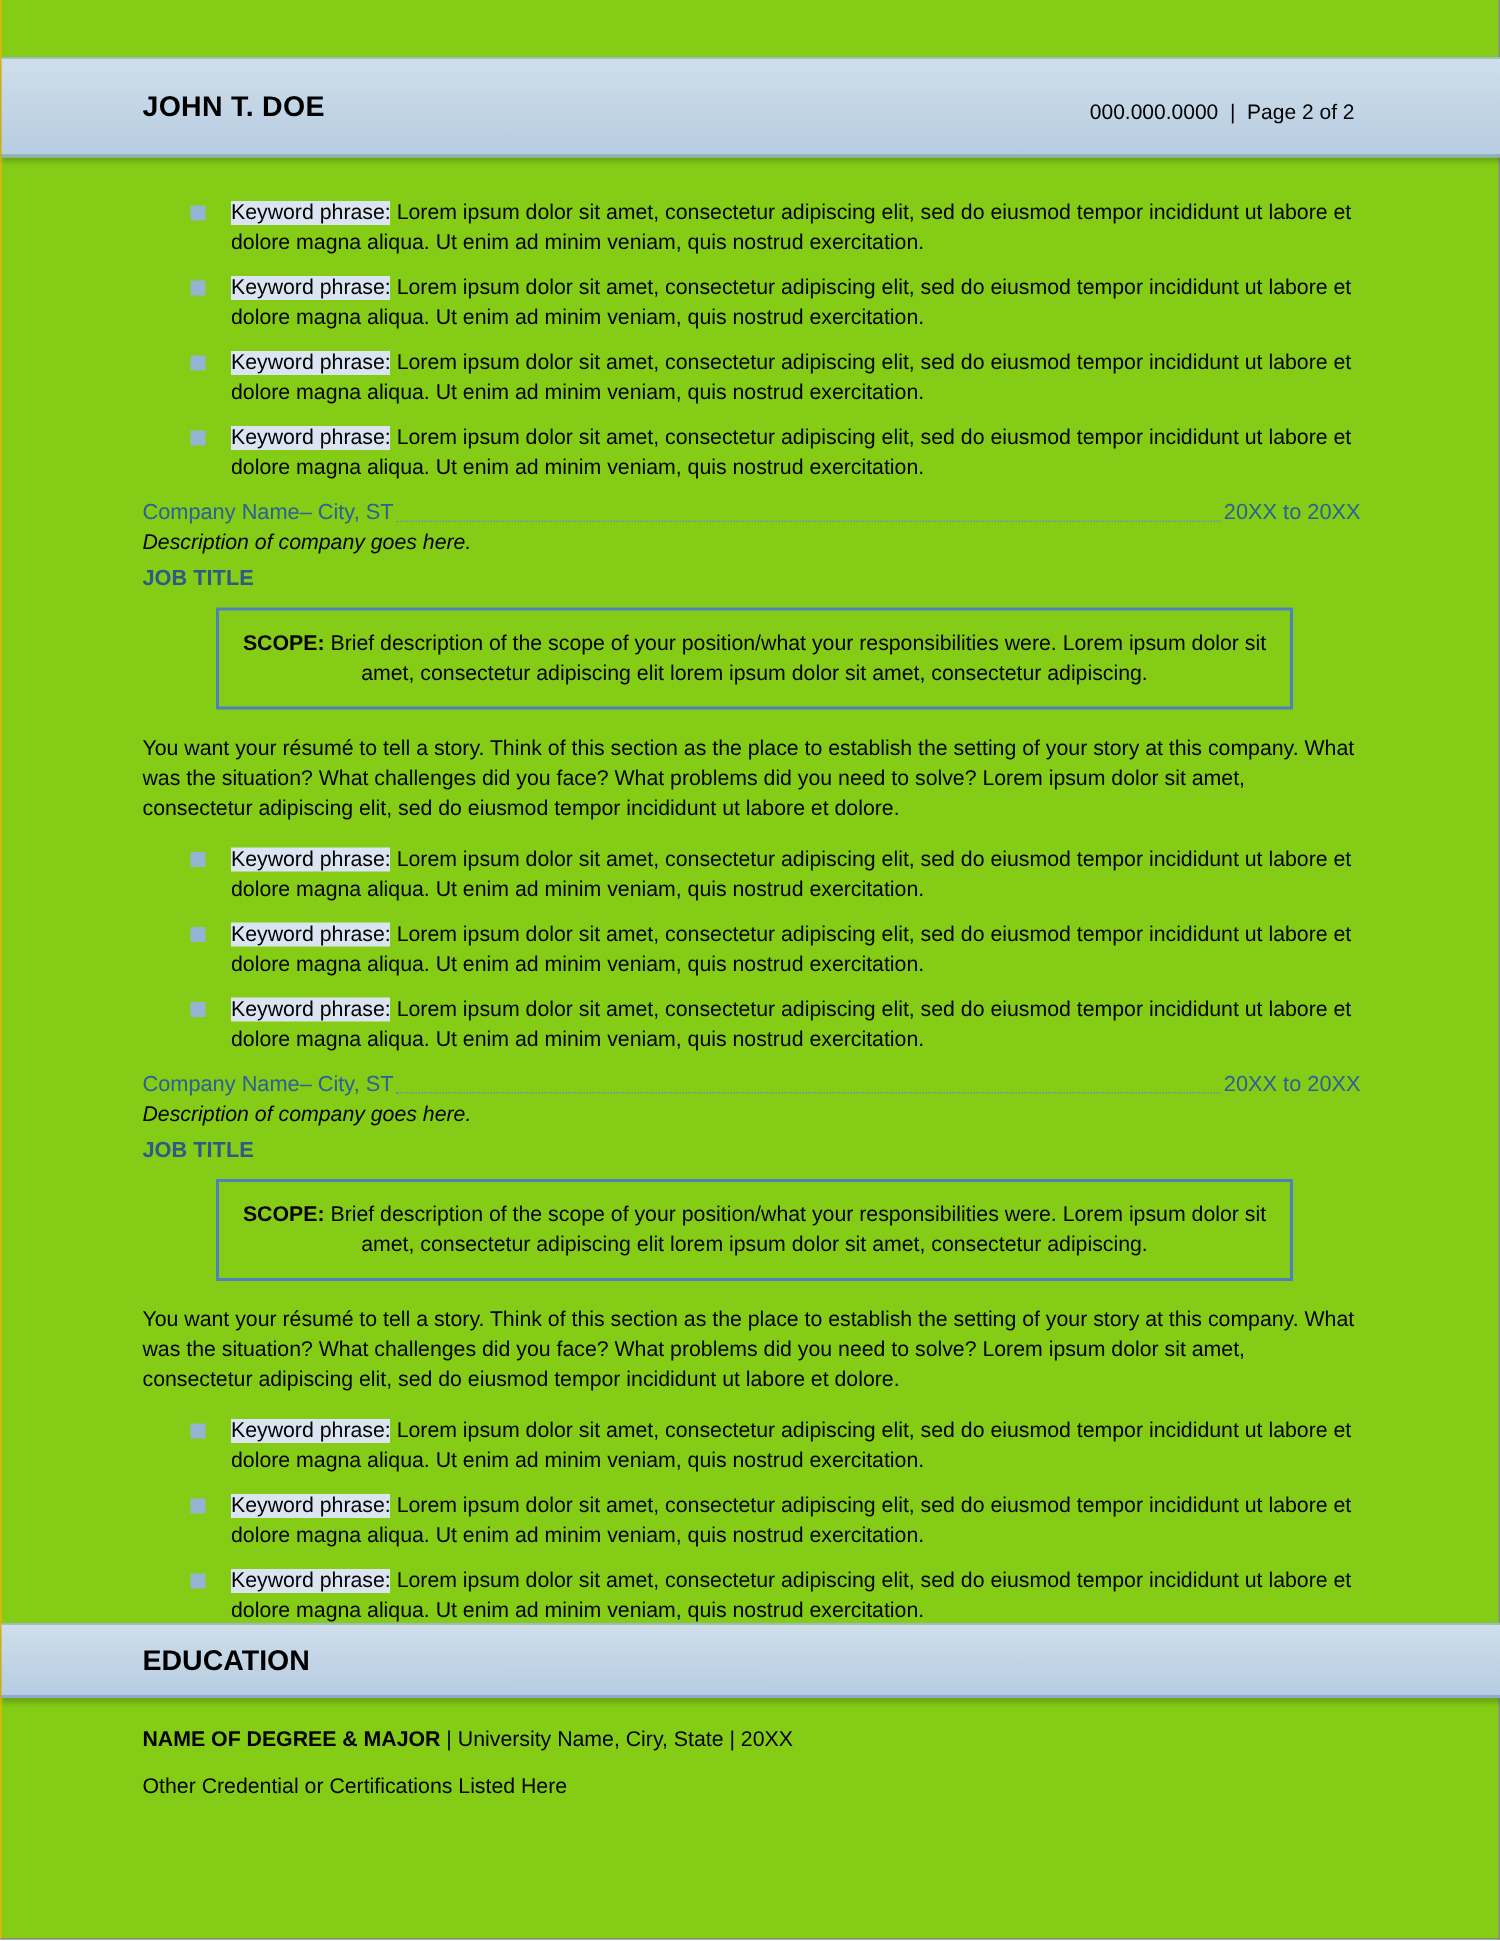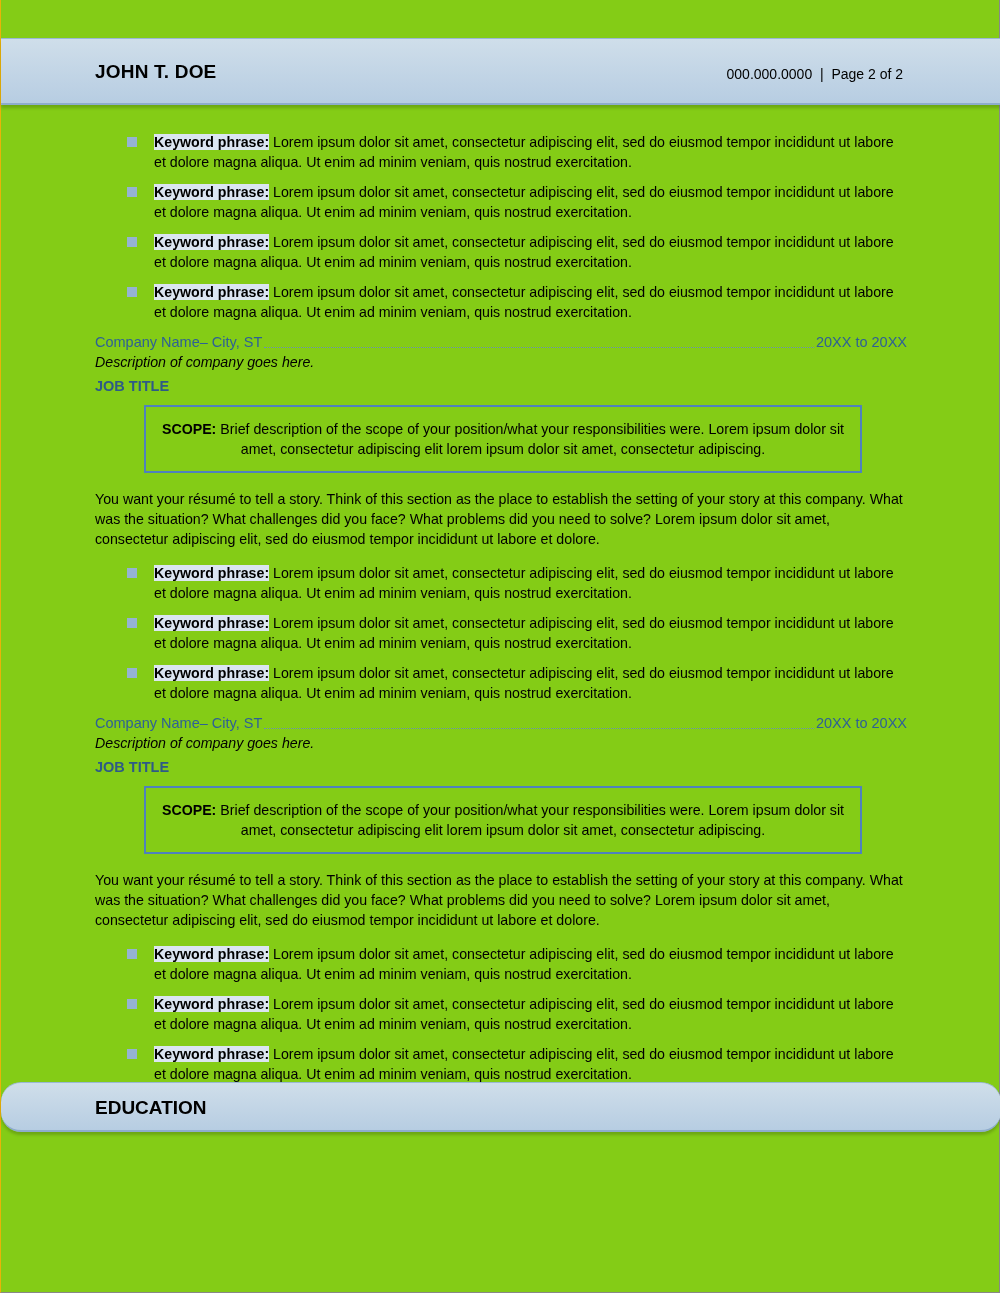--- a/index.html
+++ b/index.html
@@ -1,27 +1,27 @@
 <!DOCTYPE html>
 <html><head>
 <meta charset="utf-8">
 <style>
   html,body{margin:0;padding:0;background:#fff;}
   body{width:1000px;height:1294px;position:relative;overflow:hidden;font-family:"Liberation Sans",sans-serif;color:#000;}
   .page{position:absolute;left:0;top:0;width:998px;height:1292px;border-left:1px solid #eab308;border-right:1px solid #888;border-bottom:1px solid #888;background:#84cc16;}
   .band{position:absolute;left:0;width:1000px;background:linear-gradient(#cfdeea,#b7cde2);border-top:1px solid #9ab8d4;border-bottom:2px solid #8eaccc;box-shadow:0 3px 3px rgba(0,0,0,0.18);}
   .hdr{top:38px;height:64px;}
-  .edu{top:1082px;height:47px;border-radius:20px;}
+  .edu{top:1082px;height:47px;}
   .name{position:absolute;left:94px;top:22px;font-weight:bold;font-size:19px;letter-spacing:0.2px;}
   .contact{position:absolute;right:98px;top:27px;font-size:14px;text-align:center;}
   .edu-title{position:absolute;left:94px;top:14px;font-weight:bold;font-size:19px;}
   .content{position:absolute;left:94px;width:812px;font-size:14.2px;line-height:20px;}
   .bullet{position:relative;padding-left:59px;margin-bottom:10px;}
   .bsq{position:absolute;left:32px;top:5px;width:10px;height:10px;background:#95b3d3;}
-  .kw{font-weight:bold;background:#dbe5f1;}
+  .kw{font-weight:normal;background:#dbe5f1;}
   .company{display:flex;align-items:flex-end;color:#2e6096;font-size:14.5px;line-height:20px;justify-content:center;}
   .dots{flex:1;border-bottom:1px dotted #6a8fb8;margin:0 2px 4px 2px;}
   .desc{font-style:italic;}
   .jobtitle{font-weight:bold;color:#2e5a87;font-size:14.5px;margin-top:4px;}
   .scope{margin:9px 45px 0 49px;border:2px solid #4f81bd;text-align:center;padding:12px 8px;}
   .story{margin-top:16px;margin-bottom:14px;}
   .deg{font-size:14.2px;}
 </style>
 </head>
 <body>
@@ -125,13 +125,19 @@
     </div>
           </div>
   </div>
       </div>
   </div>
 
   <div class="band edu">
     <div class="edu-title">EDUCATION</div>
   </div>
 
+  <div class="content" style="top:1150px;">
+    <div class="deg">
+      <b>NAME OF DEGREE &amp; MAJOR</b><span> | University Name, Ciry, State | 20XX</span>
+    </div>
+    <div class="deg" style="margin-top:11px;">Other Credential or Certifications Listed Here</div>
+  </div>
 </div>
 
 </body></html>

